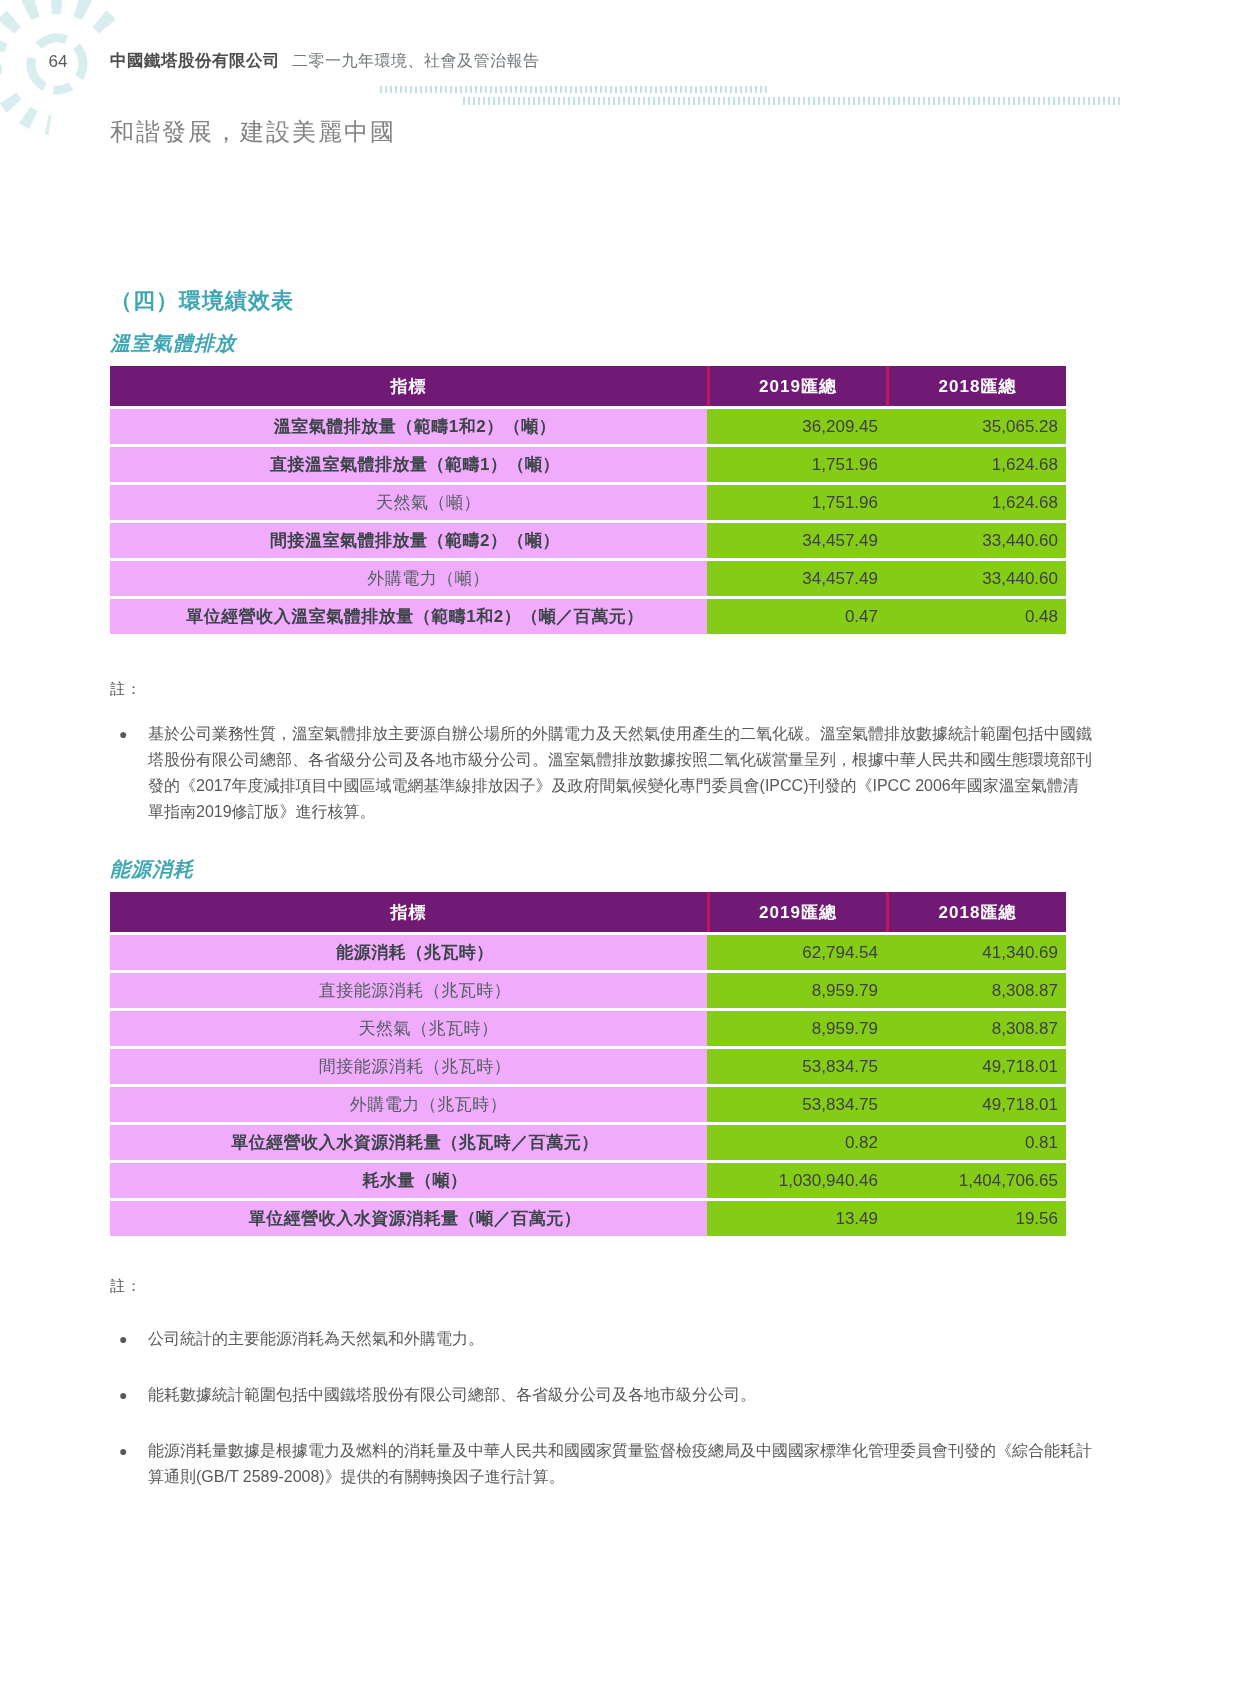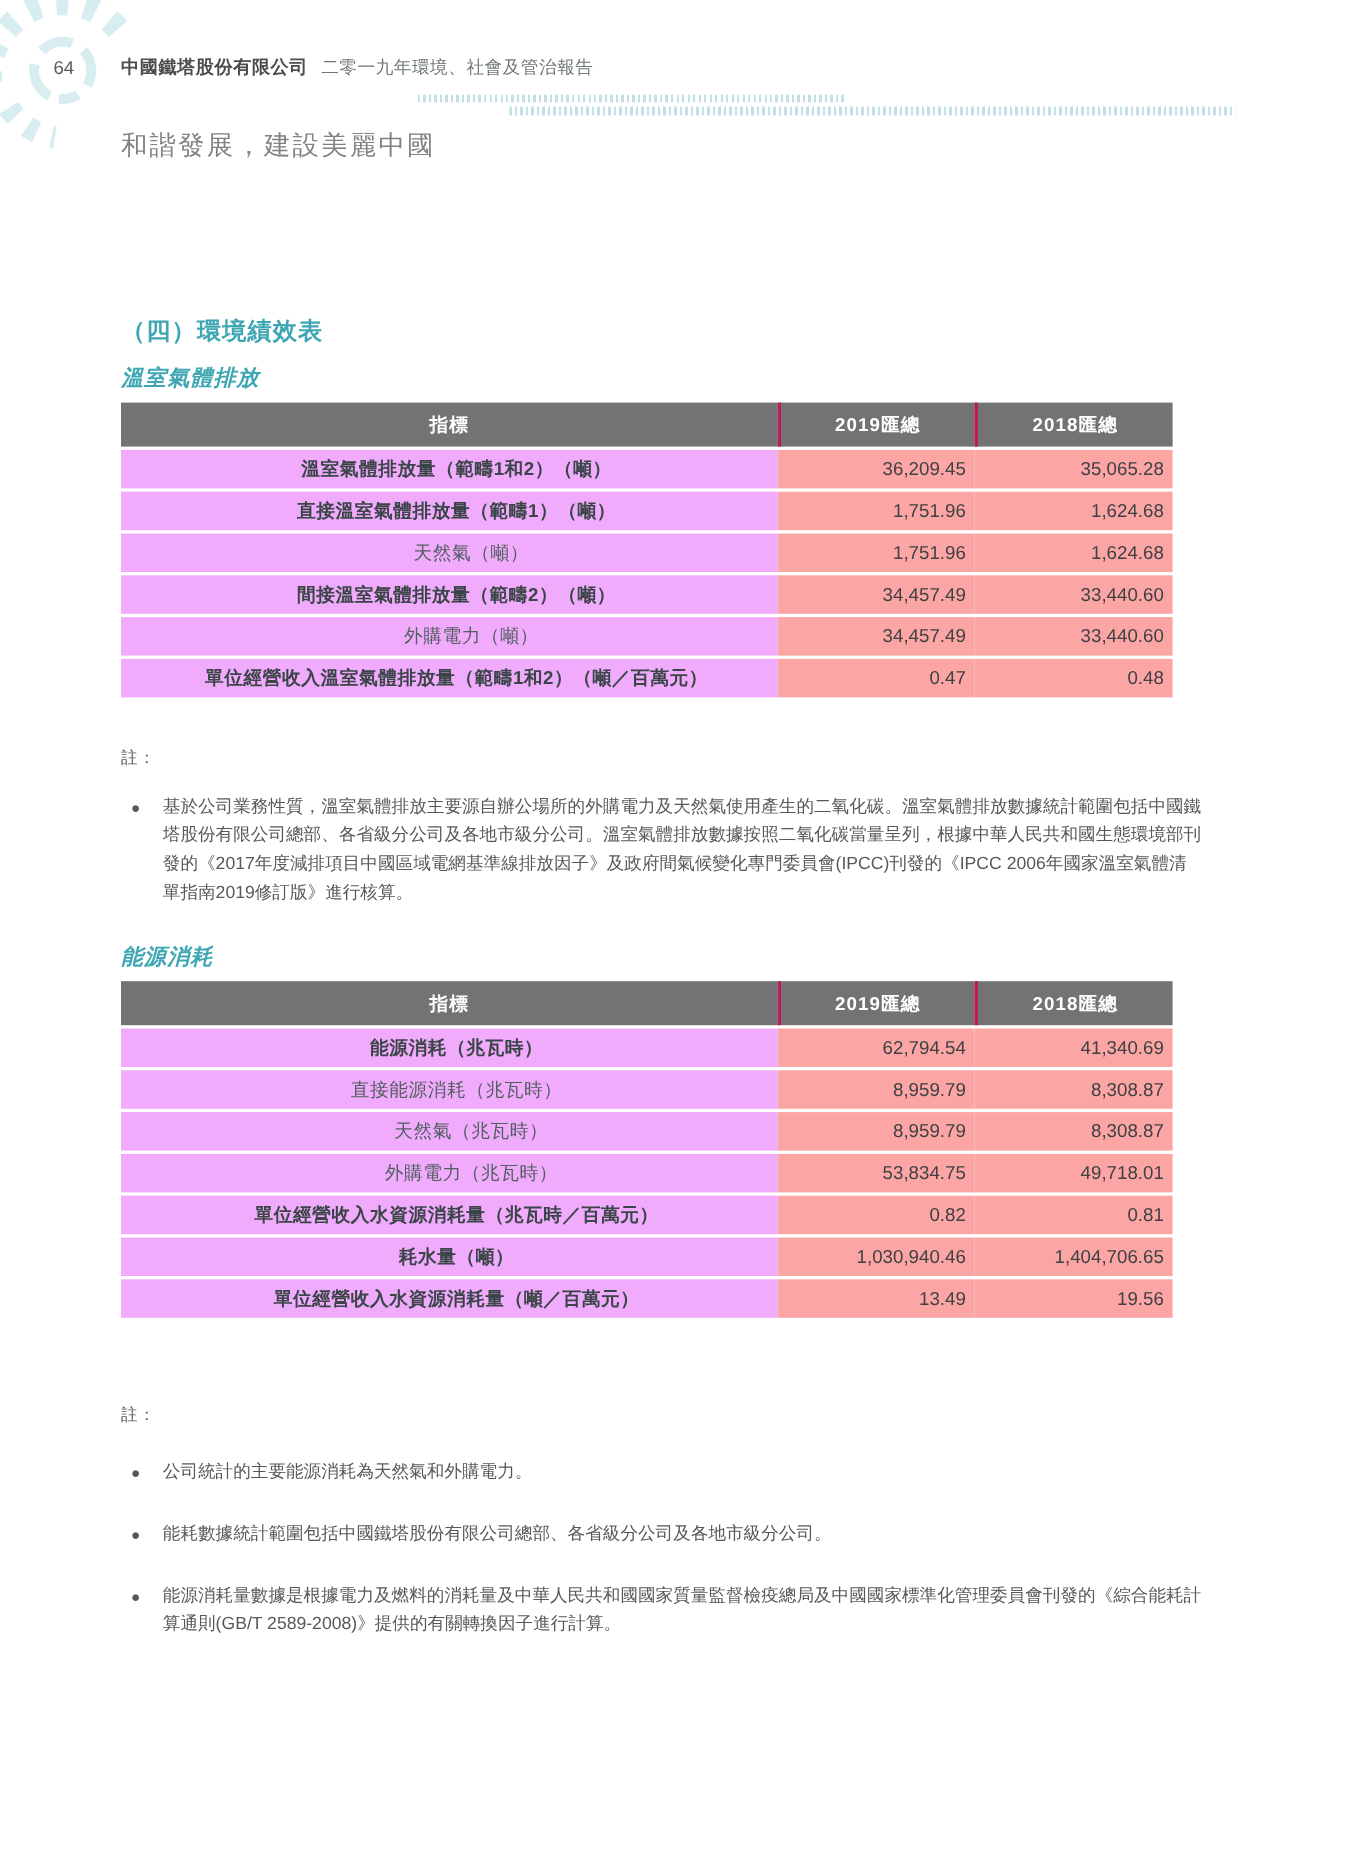--- a/index.html
+++ b/index.html
@@ -29,29 +29,29 @@
   .table-title { font-size:20px; font-weight:bold; font-style:italic;
     color:#3fa7b3; letter-spacing:1px; }
   .sub1 { left:110px; top:330px; }
   .sub2 { left:110px; top:856px; }
 
   
   .tbl-wrap1 { left:110px; top:363px; }
   .tbl-wrap2 { left:110px; top:889px; }
   table { border-collapse:separate; border-spacing:0 3px; width:956px; table-layout:fixed; }
   col.c-label { width:597px; } col.c-v1 { width:179px; } col.c-v2 { width:180px; }
-  thead th { background:#737373; color:#ffffff; font-size:17px; font-weight:bold;
+  thead th { background:#701a75; color:#ffffff; font-size:17px; font-weight:bold;
     height:40px; text-align:center; letter-spacing:1px; }
   thead th + th { border-left:3px solid #be185d; }
   tbody td { height:35px; font-size:17px; vertical-align:middle; }
   td.label { background:#f0abfc; color:#535e61; padding-left:13px;
     letter-spacing:.5px; white-space:nowrap;text-align:center; }
   tr.bold td.label { font-weight:bold; color:#3b4548; }
   tr.indent td.label { padding-left:40px;margin-top:24px; }
-  td.num { background:#fca5a5; text-align:right; padding-right:8px; color:#3f4143; }
+  td.num { background:#84cc16; text-align:right; padding-right:8px; color:#3f4143; }
 
   
   .note1 { left:110px; top:680px; width:1040px; }
   .note2 { left:110px; top:1277px; width:1040px; }
   .note-label { font-size:15px; color:#57585a; letter-spacing:1px; }
   .note-list { list-style:none; margin-top:22px; }
   .note2 .note-list { margin-top:30px; }
   .note-item { display:flex; align-items:flex-start; font-size:16px;
     line-height:26px; color:#57585a; margin-bottom:30px; }
   .note-item .bullet { flex:0 0 38px; padding-left:9px; font-size:14px; line-height:26px; }
@@ -175,20 +175,25 @@
           <td class="num">8,959.79</td>
           <td class="num">8,308.87</td>
         </tr>
 
         <tr class="indent">
           <td class="label">天然氣（兆瓦時）</td>
           <td class="num">8,959.79</td>
           <td class="num">8,308.87</td>
         </tr>
 
+        <tr>
+          <td class="label">間接能源消耗（兆瓦時）</td>
+          <td class="num">53,834.75</td>
+          <td class="num">49,718.01</td>
+        </tr>
 
         <tr class="indent">
           <td class="label">外購電力（兆瓦時）</td>
           <td class="num">53,834.75</td>
           <td class="num">49,718.01</td>
         </tr>
 
         <tr class="bold">
           <td class="label">單位經營收入水資源消耗量（兆瓦時／百萬元）</td>
           <td class="num">0.82</td>

